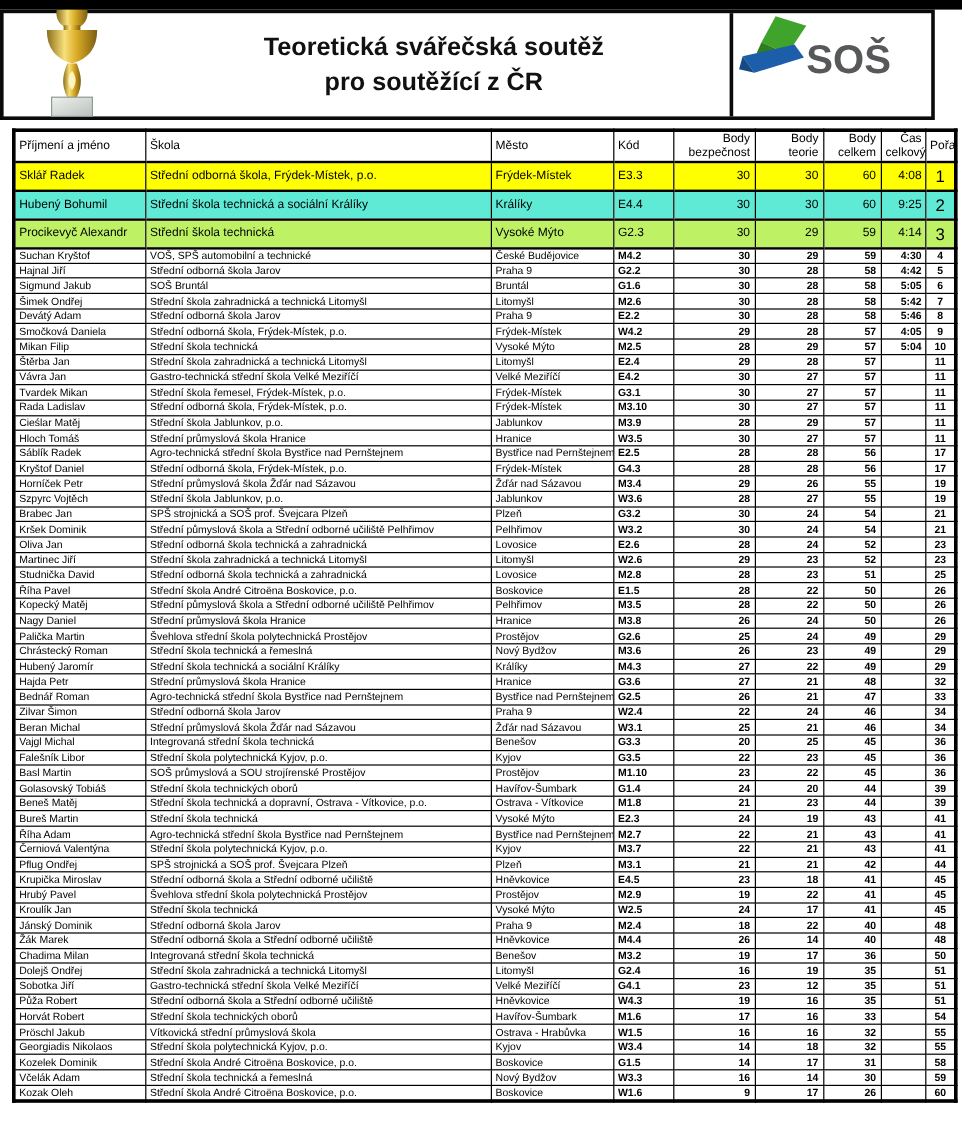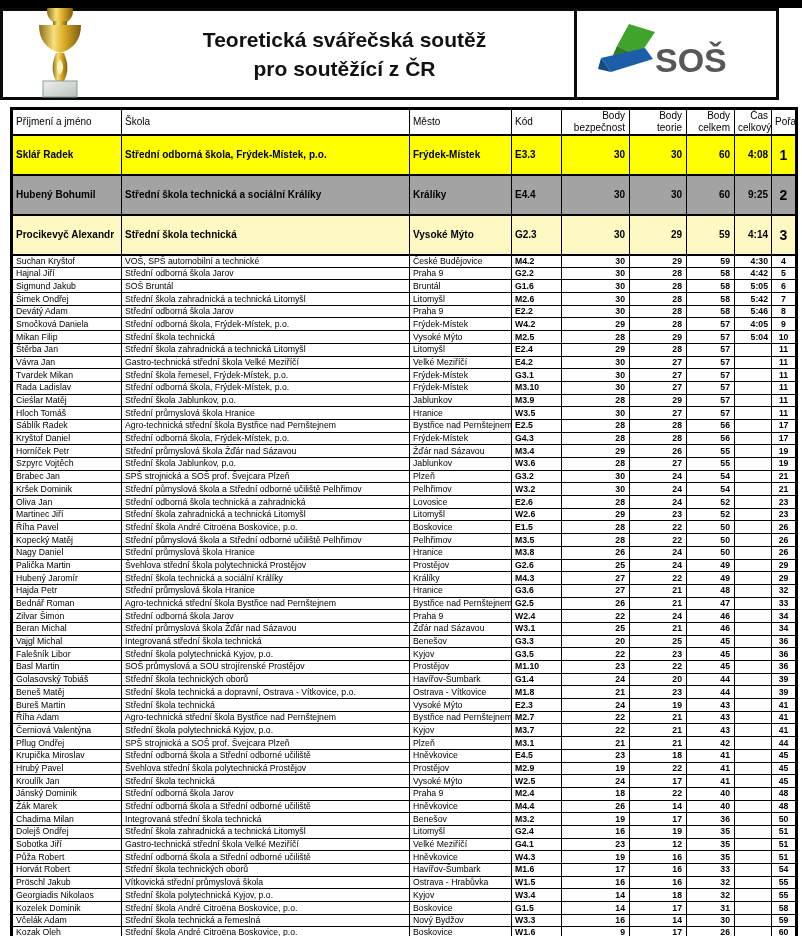--- a/index.html
+++ b/index.html
@@ -10,31 +10,31 @@
   #top-band { position:absolute; left:0; top:0; width:802px; height:8px; background:#000; z-index:6; }
 
   
   #header-box { position:absolute; left:0; top:8px; width:779px; height:92px;
                 border:3px solid #0a0a0a; display:flex; background:#fff; }
   #trophy-cell { width:112px; position:relative; }
   #trophy-cell svg { position:absolute; left:26px; top:-4px; }
   #title-cell { flex:1; display:flex; flex-direction:column; justify-content:center;
                 align-items:center; text-align:center; }
   .title-line { font-weight:bold; font-size:21px; color:#111; line-height:1.4; }
-  #logo-cell { width:202px; border-left:3px solid #0a0a0a; display:flex;
-               align-items:center; justify-content:center; }
+  #logo-cell { width:168px; border-left:3px solid #0a0a0a; display:flex;
+               align-items:flex-start; justify-content:center; }
 
   
   #table-wrap { position:absolute; left:10px; top:107px; width:785px; }
   table { border-collapse:collapse; table-layout:fixed; width:785px; }
   th, td { border:1px solid #000; overflow:hidden; white-space:nowrap; padding:0 3px; }
   thead th { height:26px; font-weight:normal; font-size:10px; text-align:center;
              vertical-align:middle; line-height:1.15; border-bottom:2px solid #000; }
   tbody td { height:12.7px; font-size:8.7px; vertical-align:middle; line-height:1; }
-  tr.top3 td { height:40px; font-weight:bold; font-size:10px;
+  tr.top3 td { height:24px; font-weight:normal; font-size:10px;
                border-top:2.5px solid #000; border-bottom:2.5px solid #000; }
   tr.top3 td.c-rank { font-size:14px; }
   .c-name, .c-school, .c-city, .c-code { text-align:left; }
   .c-safety, .c-theory, .c-total { text-align:right; padding-right:4px; }
   .c-time { text-align:right; padding-right:3px; }
   .c-rank { text-align:center; }
   td.c-code, td.c-safety, td.c-theory, td.c-total, td.c-time, td.c-rank { font-weight:bold; }
 </style>
 </head>
 <body>
@@ -111,32 +111,32 @@
             <td class="c-name">Sklář Radek</td>
             <td class="c-school">Střední odborná škola, Frýdek-Místek, p.o.</td>
             <td class="c-city">Frýdek-Místek</td>
             <td class="c-code">E3.3</td>
             <td class="c-safety">30</td>
             <td class="c-theory">30</td>
             <td class="c-total">60</td>
             <td class="c-time">4:08</td>
             <td class="c-rank">1</td>
           </tr>
-          <tr class="top3" style="background: #a3a3a3;">
+          <tr class="top3" style="background: #5eead4;">
             <td class="c-name">Hubený Bohumil</td>
             <td class="c-school">Střední škola technická a sociální Králíky</td>
             <td class="c-city">Králíky</td>
             <td class="c-code">E4.4</td>
             <td class="c-safety">30</td>
             <td class="c-theory">30</td>
             <td class="c-total">60</td>
             <td class="c-time">9:25</td>
             <td class="c-rank">2</td>
           </tr>
-          <tr class="top3" style="background: #fef9c3;">
+          <tr class="top3" style="background: #bef264;">
             <td class="c-name">Procikevyč Alexandr</td>
             <td class="c-school">Střední škola technická</td>
             <td class="c-city">Vysoké Mýto</td>
             <td class="c-code">G2.3</td>
             <td class="c-safety">30</td>
             <td class="c-theory">29</td>
             <td class="c-total">59</td>
             <td class="c-time">4:14</td>
             <td class="c-rank">3</td>
           </tr>
@@ -365,20 +365,31 @@
             <td class="c-school">Střední škola zahradnická a technická Litomyšl</td>
             <td class="c-city">Litomyšl</td>
             <td class="c-code">W2.6</td>
             <td class="c-safety">29</td>
             <td class="c-theory">23</td>
             <td class="c-total">52</td>
             <td class="c-time"></td>
             <td class="c-rank">23</td>
           </tr>
           <tr>
+            <td class="c-name">Studnička David</td>
+            <td class="c-school">Střední odborná škola technická a zahradnická</td>
+            <td class="c-city">Lovosice</td>
+            <td class="c-code">M2.8</td>
+            <td class="c-safety">28</td>
+            <td class="c-theory">23</td>
+            <td class="c-total">51</td>
+            <td class="c-time"></td>
+            <td class="c-rank">25</td>
+          </tr>
+          <tr>
             <td class="c-name">Říha Pavel</td>
             <td class="c-school">Střední škola André Citroëna Boskovice, p.o.</td>
             <td class="c-city">Boskovice</td>
             <td class="c-code">E1.5</td>
             <td class="c-safety">28</td>
             <td class="c-theory">22</td>
             <td class="c-total">50</td>
             <td class="c-time"></td>
             <td class="c-rank">26</td>
           </tr>
@@ -409,20 +420,31 @@
             <td class="c-school">Švehlova střední škola polytechnická Prostějov</td>
             <td class="c-city">Prostějov</td>
             <td class="c-code">G2.6</td>
             <td class="c-safety">25</td>
             <td class="c-theory">24</td>
             <td class="c-total">49</td>
             <td class="c-time"></td>
             <td class="c-rank">29</td>
           </tr>
           <tr>
+            <td class="c-name">Chrástecký Roman</td>
+            <td class="c-school">Střední škola technická a řemeslná</td>
+            <td class="c-city">Nový Bydžov</td>
+            <td class="c-code">M3.6</td>
+            <td class="c-safety">26</td>
+            <td class="c-theory">23</td>
+            <td class="c-total">49</td>
+            <td class="c-time"></td>
+            <td class="c-rank">29</td>
+          </tr>
+          <tr>
             <td class="c-name">Hubený Jaromír</td>
             <td class="c-school">Střední škola technická a sociální Králíky</td>
             <td class="c-city">Králíky</td>
             <td class="c-code">M4.3</td>
             <td class="c-safety">27</td>
             <td class="c-theory">22</td>
             <td class="c-total">49</td>
             <td class="c-time"></td>
             <td class="c-rank">29</td>
           </tr>

